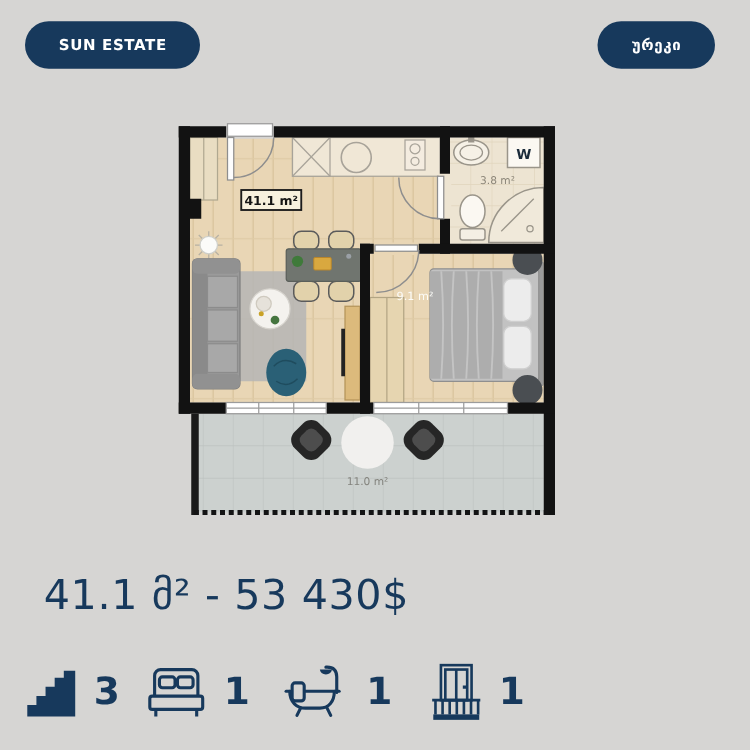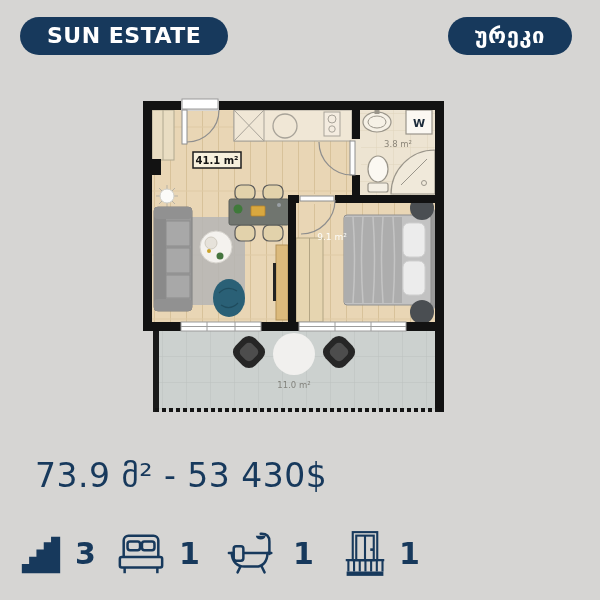--- a/index.html
+++ b/index.html
@@ -3,21 +3,21 @@
 <meta charset="utf-8">
 <style>
   html,body{margin:0;padding:0;}
   body{
     width:600px;height:600px;position:relative;overflow:hidden;
     background:#d6d5d3;
     font-family:"DejaVu Sans", sans-serif;
   }
   .badge{
     position:absolute;top:17px;height:38px;line-height:38px;
-    background:#17395c;color:#ffffff;font-weight:bold;font-size:22px;
+    background:#17395c;color:#ffffff;font-weight:bold;font-size:12px;
     border-radius:19px;padding:0 27px;letter-spacing:.5px;white-space:nowrap;
   }
   .badge-left{left:20px;}
   .badge-right{right:28px;}
   .floorplan{
     position:absolute;left:139px;top:97px;width:306px;height:318px;display:block;
     font-family:"DejaVu Sans", sans-serif;
   }
   .price{
     position:absolute;left:35px;top:456px;
@@ -214,21 +214,21 @@
 
   <g>
     <rect x="54" y="55" width="48" height="16" fill="#f7f0dd" stroke="#1c1c1c" stroke-width="1.5"></rect>
     <text x="78" y="67" text-anchor="middle" font-size="10" font-weight="bold" fill="#141414">41.1 m²</text>
   </g>
   <text x="259" y="50" text-anchor="middle" font-size="8.5" fill="#8b8578">3.8 m²</text>
   <text x="193" y="143" text-anchor="middle" font-size="9" fill="#fcfcf8">9.1 m²</text>
   <text x="155" y="291" text-anchor="middle" font-size="8.5" fill="#83837d">11.0 m²</text>
 </svg>
 
-<div class="price">73.9 მ² - 53 430$</div>
+<div class="price">41.1 მ² - 53 430$</div>
 
 <div class="stat stat-floor">
   <svg width="42" height="40" viewBox="0 0 46 42">
     <path d="M2 42 V32 h8 v-8 h8 v-8 h8 v-8 h8 V2 h10 v40 Z" fill="#17395c"></path>
   </svg>
   <span class="stat-value">3</span>
 </div>
 
 <div class="stat stat-beds">
   <svg width="50" height="46" viewBox="0 0 52 46" fill="none" stroke="#17395c" stroke-width="2.6" stroke-linejoin="round">

